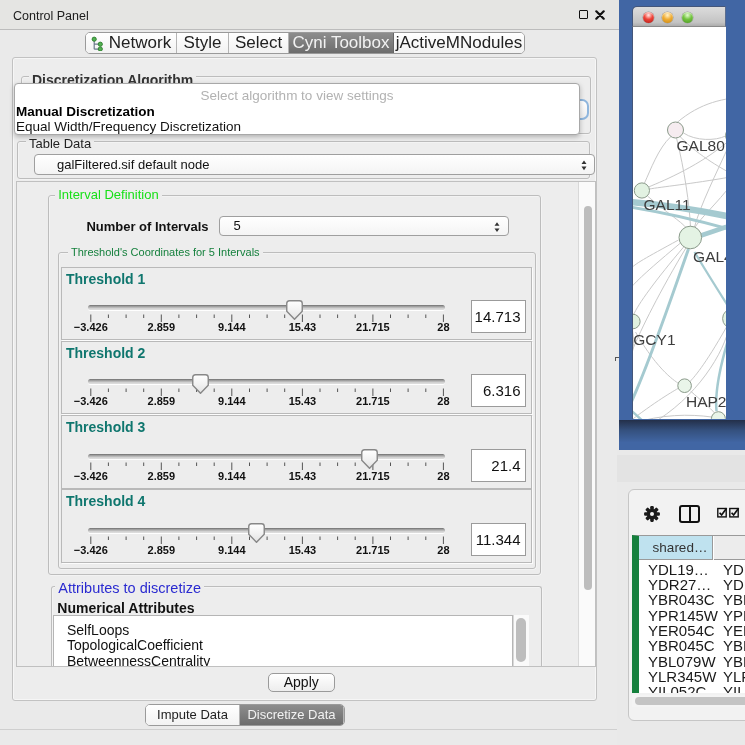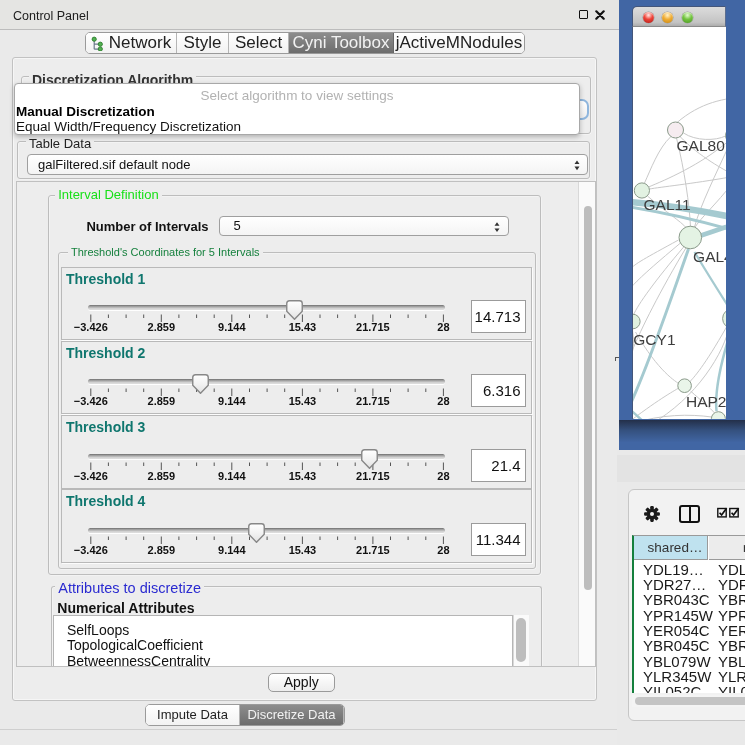--- a/index.html
+++ b/index.html
@@ -48,21 +48,21 @@
 #netwin { position:absolute; left:632px; top:6px; width:94px; height:414px; }
 #nettitle { position:absolute; left:0; top:0; right:0; height:21px; background:linear-gradient(#dcdcdc,#c4c4c4 80%,#adadad); border:1px solid #5b6d8e; border-left:1.5px solid #44567a; border-top:1.5px solid #44567a; border-bottom:1px solid #8a8a8a; border-radius:5px 0 0 0; }
 .light { position:absolute; top:5px; width:11px; height:11px; border-radius:50%; }
 #netcanvas { position:absolute; left:0; top:21px; right:0; height:392px; background:#fff; border-left:1.5px solid #44567a; overflow:hidden; }
 #winshadow { position:absolute; left:619px; top:420px; width:126px; height:30px; background:linear-gradient(#232f49,#35517f 35%,#4166a4 75%); }
 
 #tdock { position:absolute; left:617px; top:450px; width:128px; height:295px; background:#e9e9e9; }
 #tpanelbar { position:absolute; left:0; top:5px; width:128px; height:27px; background:#e3e3e3; }
 #tptitle { position:absolute; left:18px; top:13px; font-size:13px; color:#2a2a2a;margin-top:32px; }
 #tframe { position:absolute; left:11px; top:39px; width:130px; height:232px; background:#f2f2f2; border:1px solid #c6c6c6; border-radius:6px; }
-#ttable { position:absolute; left:15px; top:85px; width:113px; height:158px; background:#fff; border-top:1px solid #9a9a9a; border-left:2px solid #15803d; overflow:hidden; }
+#ttable { position:absolute; left:15px; top:85px; width:113px; height:158px; background:#fff; border-top:1px solid #9a9a9a; border-left:7px solid #15803d; overflow:hidden; }
 .th1 { position:absolute; left:0; top:0; width:74px; height:24px; background:#bfe2ef; border-right:1px solid #9a9a9a; border-bottom:1px solid #9a9a9a; font-size:13.5px; color:#333; text-align:center; line-height:24px; padding-left:9px; }
 .th2 { position:absolute; left:75px; top:0; width:60px; height:24px; background:#ececec; border-bottom:1px solid #9a9a9a; font-size:12.5px; color:#333; padding-left:34px; line-height:24px; }
 .trow { position:absolute; font-size:15px; color:#1a1a1a; height:15.3px; line-height:15.3px; }
 #hscroll { position:absolute; left:15px; top:245px; width:113px; height:12px; background:#f4f4f4; }
 #hthumb { position:absolute; left:3px; top:2px; width:120px; height:8px; border-radius:4px; background:#c4c4c4; }
 
 </style></head><body>
 <div id="titlebar">
     <div class="t">Control Panel</div>
 <div style="position:absolute;right:31px;top:10px;width:9px;height:9px;border:1.5px solid #111;border-radius:1px"></div>
@@ -81,21 +81,21 @@
     <div class="seg" style="width:60px">Select</div>
     <div class="seg dark" style="width:105px">Cyni Toolbox</div>
     <div class="seg last" style="width:130px">jActiveMNodules</div>
   </div>
 <div id="container">
 <div class="gline" style="left:7.800000000000001px;top:17.5px;width:570px;height:58px"></div>
 <div class="gtitle" style="left:16px;top:13.5px;color:#333;font-weight:bold;font-size:14px">Discretization Algorithm</div>
 <div style="position:absolute;left:544px;top:41px;width:31.5px;height:21px;border:2.5px solid #8fb6dd;border-radius:7px;background:linear-gradient(#fff,#eee)"></div>
 <div class="gline" style="left:4.399999999999999px;top:82.6px;width:573px;height:38px"></div>
 <div class="gtitle" style="left:13px;top:77.5px;color:#222">Table Data</div>
-<div class="combo" style="left:14px;top:96px;width:561px;height:20.5px;line-height:19px;padding-left:10px">galFiltered.sif default node<svg class="stepper" width="10" height="20" viewBox="0 0 10 20" style="right:4px">
+<div class="combo" style="left:21px;top:96px;width:561px;height:20.5px;line-height:19px;padding-left:22px">galFiltered.sif default node<svg class="stepper" width="10" height="20" viewBox="0 0 10 20" style="right:4px">
         <path d="M5,5.4 L7.5,9 L2.5,9 Z M5,15.2 L7.5,11.6 L2.5,11.6 Z" fill="#333"></path>
       </svg></div>
 <div id="scrollarea">
 <div class="gline" style="left:31.1px;top:13.199999999999989px;width:493px;height:380px"></div>
 <div class="gtitle" style="left:38.2px;top:5px;color:#17e017">Interval Definition</div>
 <div style="position:absolute;left:69.4px;top:36.80000000000001px;width:122px;text-align:right;font-size:13px;font-weight:bold;color:#111;white-space:nowrap">Number of Intervals</div>
 <div class="combo" style="left:202px;top:33.5px;width:290px;height:20px;line-height:18.5px;padding-left:13.4px">5<svg class="stepper" width="10" height="20" viewBox="0 0 10 20" style="right:4.6px">
           <path d="M5,5.2 L7.5,8.8 L2.5,8.8 Z M5,15 L7.5,11.4 L2.5,11.4 Z" fill="#333"></path>
         </svg></div>
 <div class="gline" style="left:40.5px;top:70px;width:478px;height:317px"></div>

